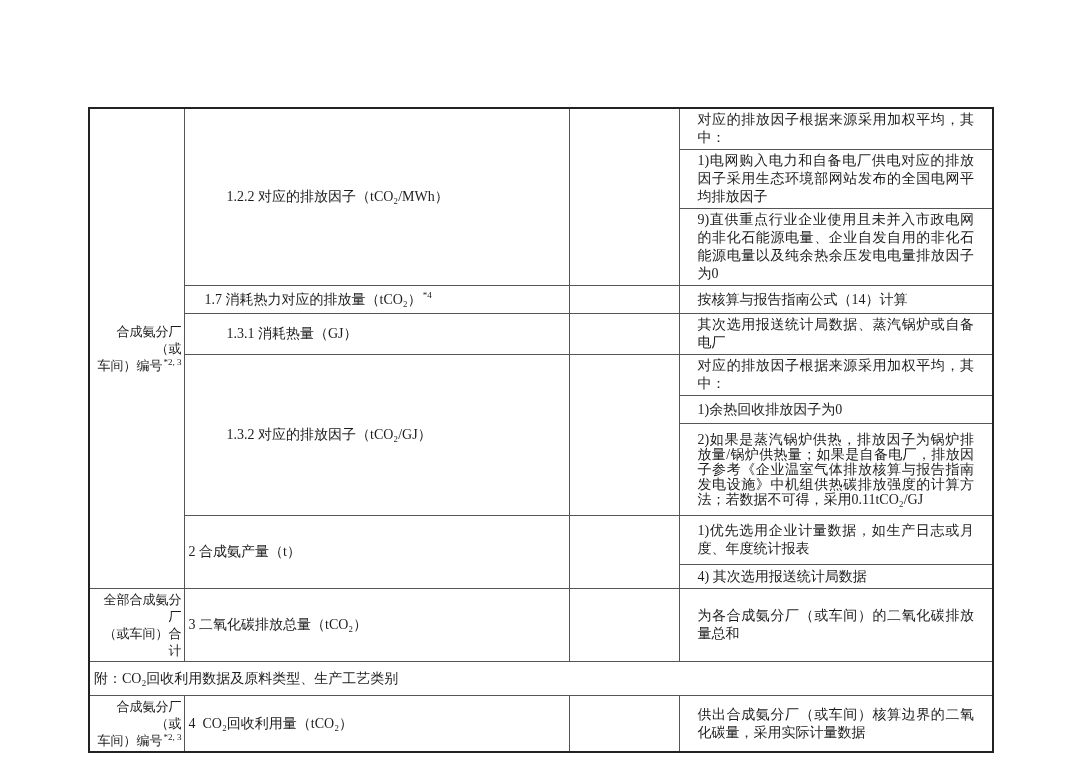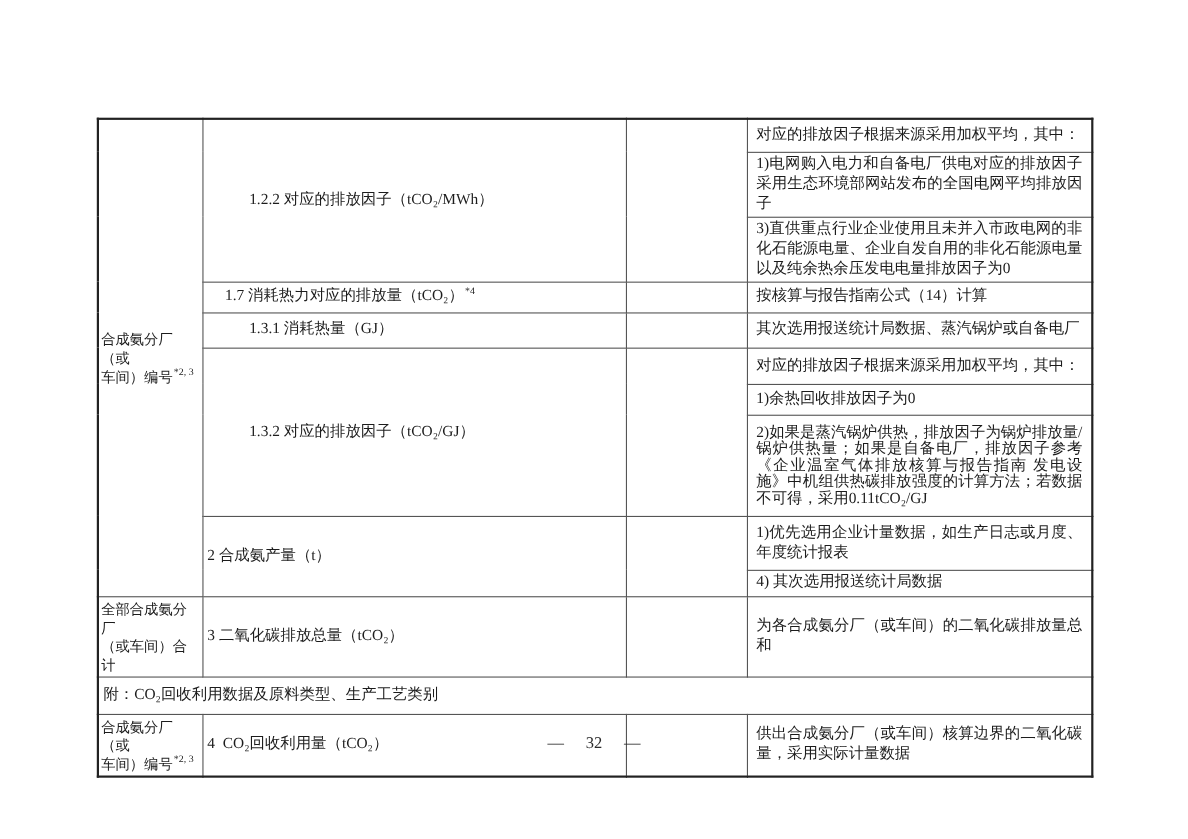--- a/index.html
+++ b/index.html
@@ -7,36 +7,36 @@
     position:relative;width:1080px;height:763px;background:#ffffff;overflow:hidden;
     font-family:"Liberation Serif","DejaVu Serif",serif;color:#1c1c1c;
   }
   table.form-table{
     position:absolute;left:88px;top:107px;
     border-collapse:collapse;table-layout:fixed;width:904px;
     border:2px solid #222;
   }
   td{
     border:1px solid #555;
-    padding:2px 8px;
+    padding:2px 18px;
     font-size:14px;
     line-height:18px;
     vertical-align:middle;
     overflow:hidden;
   }
   col.c1{width:95px}
   col.c2{width:385px}
   col.c3{width:110px}
   col.c4{width:314px}
   td.rh{
     padding:2px 2px;
     font-size:13px;
     line-height:17px;
     white-space:pre-line;
-    text-align:left;
+    text-align:right;
   }
   td.item{white-space:pre-wrap;margin-left:24px;}
   .ind0{padding-left:4px}
   .ind1{padding-left:20px}
   .ind2{padding-left:42px}
   td.note{text-align:justify;}
   td.note.tight{line-height:15px;padding-top:1px;padding-bottom:1px;margin-left:40px;}
   td.appendix{padding-left:4px;margin-left:39px;}
   .sup{
     font-size:9px;
@@ -69,21 +69,21 @@
         <td class="item ind2" rowspan="3">1.2.2 对应的排放因子（tCO₂/MWh）</td>
         <td class="val" rowspan="3"></td>
         <td class="note">对应的排放因子根据来源采用加权平均，其中：</td>
       </tr>
 
       <tr style="height:55px">
         <td class="note">1)电网购入电力和自备电厂供电对应的排放因子采用生态环境部网站发布的全国电网平均排放因子</td>
       </tr>
 
       <tr style="height:53px">
-        <td class="note">3)直供重点行业企业使用且未并入市政电网的非化石能源电量、企业自发自用的非化石能源电量以及纯余热余压发电电量排放因子为0</td>
+        <td class="note">9)直供重点行业企业使用且未并入市政电网的非化石能源电量、企业自发自用的非化石能源电量以及纯余热余压发电电量排放因子为0</td>
       </tr>
 
       <tr style="height:28px">
         <td class="item ind1"><span>1.7 消耗热力对应的排放量（tCO₂）</span><span class="sup">*4</span></td>
         <td class="val"></td>
         <td class="note">按核算与报告指南公式（14）计算</td>
       </tr>
 
       <tr style="height:32px">
         <td class="item ind2">1.3.1 消耗热量（GJ）</td>
@@ -130,14 +130,13 @@
       <tr style="height:41px">
         <td class="rh"><span>合成氨分厂（或
 车间）编号</span><span class="sup">*2, 3</span></td>
         <td class="item ind0">4  CO₂回收利用量（tCO₂）</td>
         <td class="val"></td>
         <td class="note">供出合成氨分厂（或车间）核算边界的二氧化碳量，采用实际计量数据</td>
       </tr>
     </tbody>
   </table>
 
-  <div class="page-number">— 32 —</div>
 </div>
 
 </body></html>

